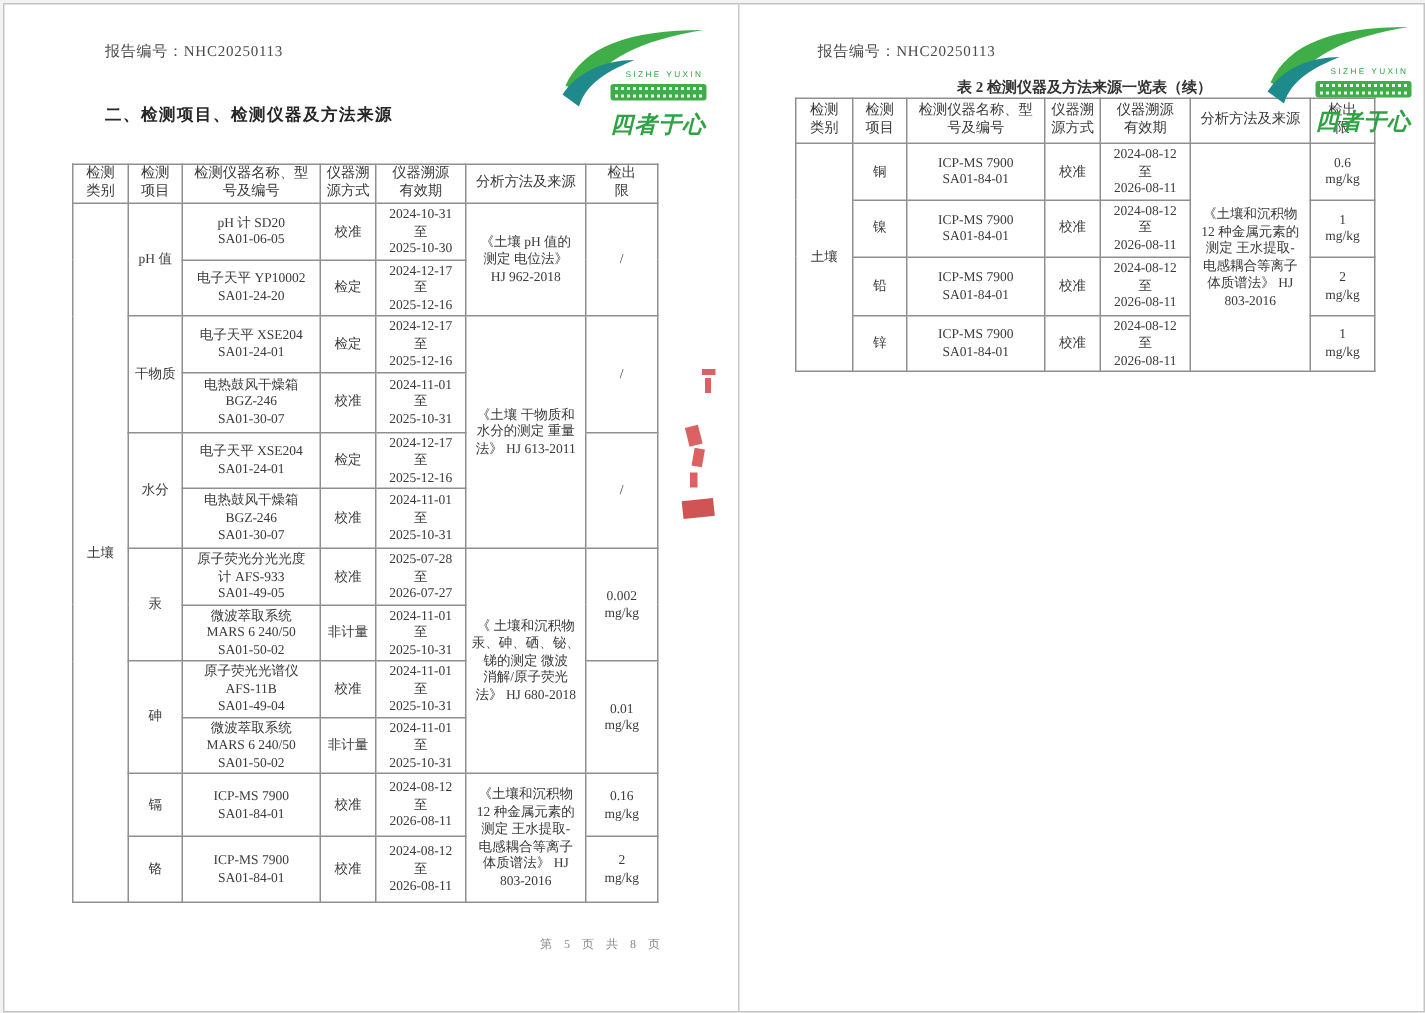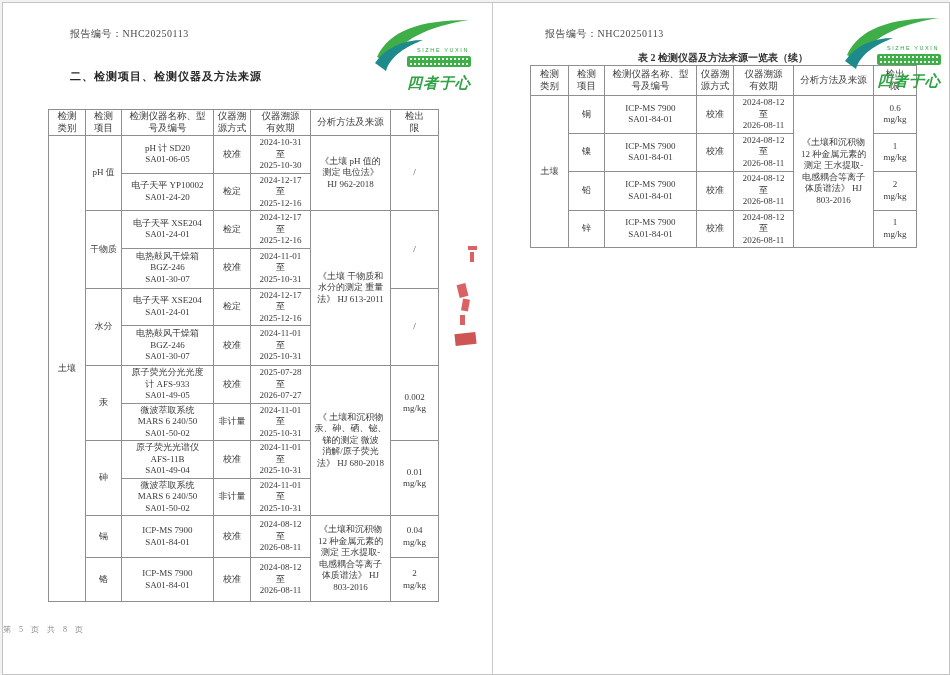--- a/index.html
+++ b/index.html
@@ -7,21 +7,21 @@
         border:1px solid #c4c4c4;overflow:hidden;
         font-family:"Liberation Serif","DejaVu Serif",serif;color:#3d3d3d;}
   .page{position:absolute;top:0;height:100%;}
   .page-left{left:0;width:489px;}
   .page-right{left:490px;width:456px;}
   .divider{position:absolute;left:489px;top:0;width:1px;height:100%;background:#c9c9c9;}
 
   .report-no{position:absolute;font-size:10px;color:#4a4a4a;letter-spacing:.5px;}
   .section-title{position:absolute;font-size:11px;font-weight:bold;color:#262626;letter-spacing:1px;white-space:nowrap;}
   .tbl-caption{position:absolute;font-size:10px;font-weight:bold;color:#333;text-align:center;white-space:nowrap;}
-  .footer{position:absolute;font-size:8px;color:#8a8a8a;letter-spacing:3px;text-align:left;font-family:Liberation Serif, serif;}
+  .footer{position:absolute;font-size:8px;color:#8a8a8a;letter-spacing:3px;text-align:right;font-family:Liberation Serif, serif;}
 
   table.doc{border-collapse:collapse;table-layout:fixed;position:absolute;}
   table.doc td{border:1px solid #8f8f8f;font-size:9px;line-height:11.5px;text-align:center;
                vertical-align:middle;padding:1px 2px;white-space:pre-line;color:#3a3a3a;
                overflow:hidden;}
   table.doc td.hd{font-size:9.5px;color:#3a3a3a;}
 
   
   .logo{position:absolute;width:98px;height:62px;z-index:5;}
   .logo svg{position:absolute;left:0;top:0;}
@@ -201,21 +201,21 @@
         <td>校准</td>
         <td>2024-08-12
 至
 2026-08-11</td>
         <td rowspan="2">《土壤和沉积物
 12 种金属元素的
 测定 王水提取-
 电感耦合等离子
 体质谱法》 HJ
 803-2016</td>
-        <td>0.04
+        <td>0.16
 mg/kg</td>
       </tr>
       <tr style="height:44px">
         <td>铬</td>
         <td>ICP-MS 7900
 SA01-84-01</td>
         <td>校准</td>
         <td>2024-08-12
 至
 2026-08-11</td>

